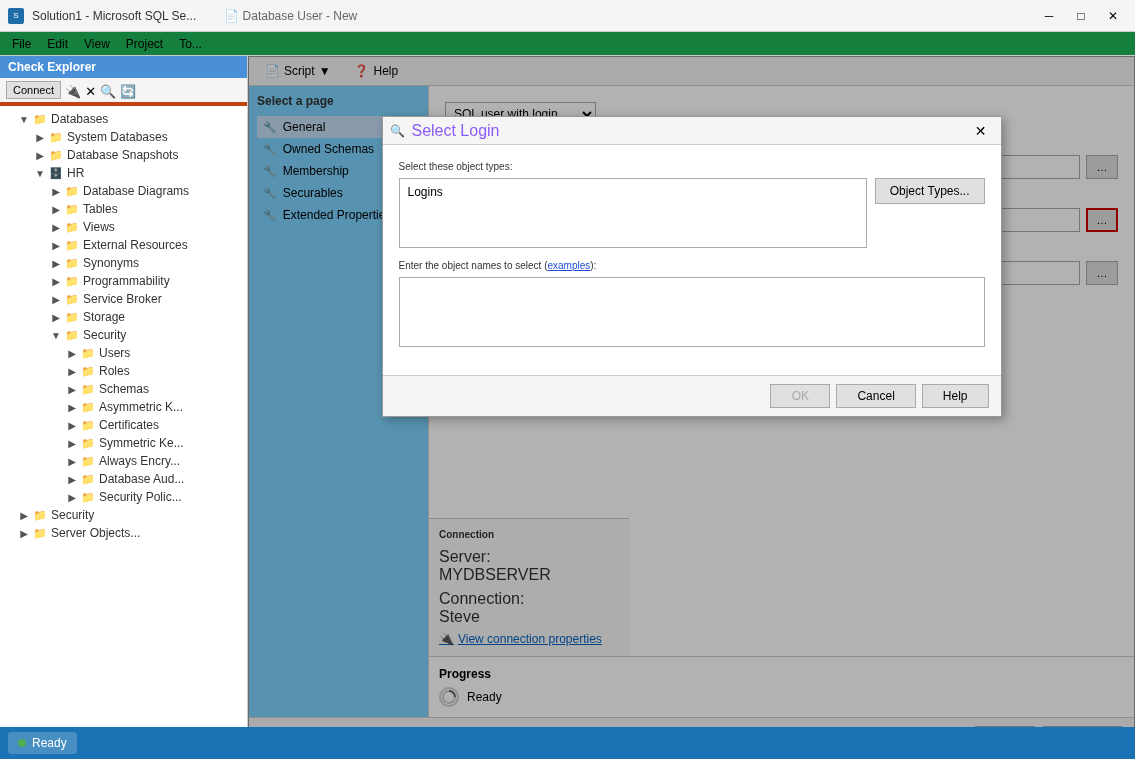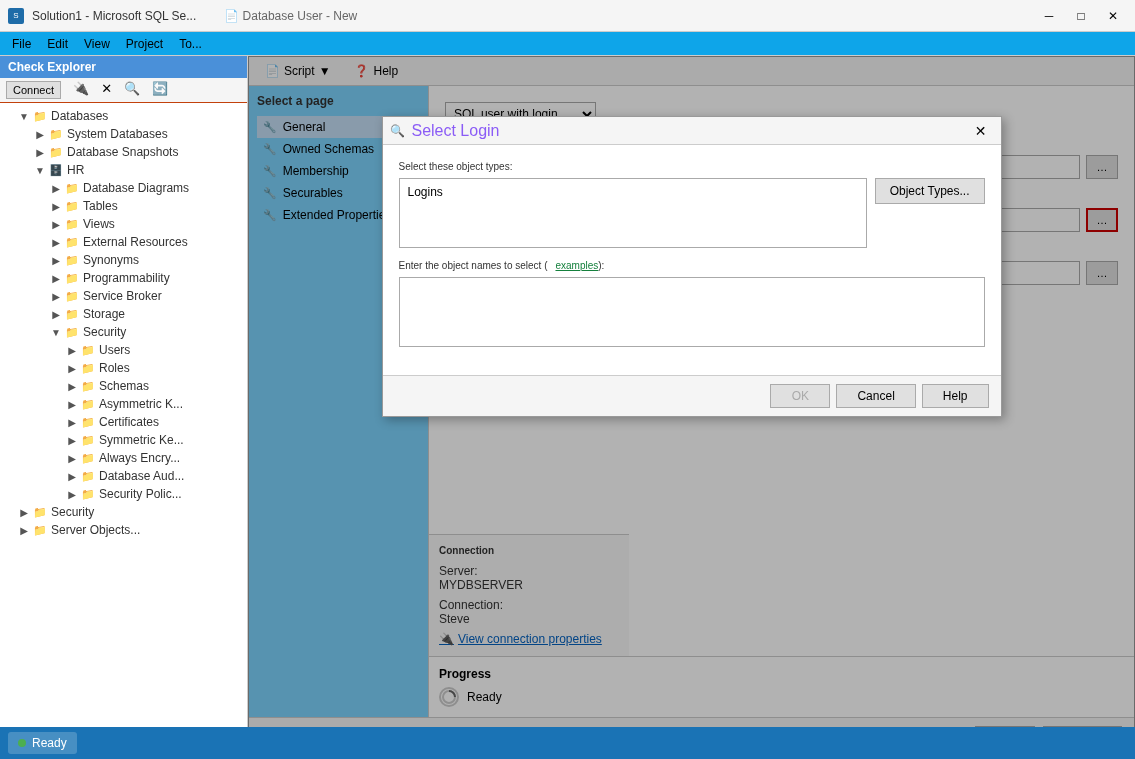--- a/index.html
+++ b/index.html
@@ -6,30 +6,30 @@
     body { font-family: 'Segoe UI', Tahoma, sans-serif; font-size: 12px; background: #f0f0f0; overflow: hidden; width: 1135px; height: 759px; }
 
     
     .title-bar { background: #f5f5f5; height: 32px; display: flex; align-items: center; border-bottom: 1px solid #ccc; padding: 0 8px; }
     .title-bar-left { display: flex; align-items: center; gap: 8px; font-size: 12px; color: #333; }
     .title-bar-icon { width: 16px; height: 16px; background: #1e6ca8; border-radius: 2px; display: flex; align-items: center; justify-content: center; color: white; font-size: 8px; }
     .title-bar-right { margin-left: auto; display: flex; gap: 4px; }
     .title-btn { width: 28px; height: 22px; border: none; background: transparent; cursor: pointer; font-size: 12px; display: flex; align-items: center; justify-content: center; }
 
     
-    .menu-bar { background: #0ea5e9; height: 24px; display: flex; align-items: center; padding: 0 4px; border-bottom: 1px solid #ccc; }
+    .menu-bar { background: #15803d; height: 24px; display: flex; align-items: center; padding: 0 4px; border-bottom: 1px solid #ccc; }
     .menu-item { padding: 2px 8px; font-size: 12px; cursor: pointer; }
 
     
     .main-layout { display: flex; height: calc(759px - 56px); }
 
     
     .left-panel { width: 248px; background: white; border-right: 1px solid #ccc; display: flex; flex-direction: column; flex-shrink: 0; }
     .object-explorer-header { background: #4a90d9; color: white; padding: 4px 8px; font-size: 12px; font-weight: bold; }
-    .oe-toolbar { background: #f5f5f5; border-bottom: 1px solid #c2410c; padding: 3px 6px; display: flex; gap: 12px; align-items: flex-start; }
+    .oe-toolbar { background: #f5f5f5; border-bottom: 4px solid #c2410c; padding: 3px 6px; display: flex; gap: 4px; align-items: flex-end; }
     .oe-toolbar-btn { font-size: 11px; padding: 2px 6px; background: #e0e0e0; border: 1px solid #aaa; cursor: pointer; }
     .tree-area { flex: 1; overflow: auto; padding: 4px 0; }
     .tree-item { display: flex; align-items: center; padding: 1px 0; cursor: pointer; white-space: nowrap; }
     .tree-indent { display: inline-block; width: 16px; flex-shrink: 0; }
     .tree-expander { width: 16px; flex-shrink: 0; text-align: center; font-size: 10px; color: #555; }
     .tree-icon { width: 16px; height: 16px; flex-shrink: 0; margin-right: 3px; display: flex; align-items: center; justify-content: center; font-size: 11px; }
     .folder-icon { color: #dcb84c; }
     .db-icon { color: #1e6ca8; }
     .tree-label { font-size: 12px; color: #333; }
 
@@ -55,21 +55,21 @@
     .form-label { font-size: 12px; color: #333; margin-bottom: 3px; display: block; }
     .form-row { display: flex; align-items: center; gap: 6px; }
     .form-input { flex: 1; height: 24px; border: 1px solid #aaa; padding: 0 4px; font-size: 12px; }
     .browse-btn { width: 32px; height: 24px; background: #e0e0e0; border: 1px solid #aaa; cursor: pointer; font-size: 11px; display: flex; align-items: center; justify-content: center; }
     .browse-btn.highlighted { border: 2px solid #c00; }
     .form-select { flex: 1; height: 24px; border: 1px solid #aaa; padding: 0 4px; font-size: 12px; background: white; }
 
     
     .connection-panel { width: 200px; background: #f8f8f8; border-top: 1px solid #ccc; padding: 10px; }
     .conn-title { font-weight: bold; font-size: 10px; color: #333; margin-bottom: 8px; }
-    .conn-item { font-size: 12px; color: #333; margin-bottom: 6px; }
+    .conn-item { font-size: 16px; color: #333; margin-bottom: 6px; }
     .conn-label { font-weight: normal; color: #333; }
     .conn-value { color: #333; }
     .view-conn-link { color: #0563c1; text-decoration: underline; cursor: pointer; font-size: 12px; display: flex; align-items: center; gap: 4px; }
 
     
     .progress-panel { padding: 10px; border-top: 1px solid #ccc; }
     .progress-title { font-weight: bold; font-size: 12px; margin-bottom: 6px; }
     .progress-status { display: flex; align-items: center; gap: 8px; font-size: 12px; }
     .progress-spinner { width: 20px; height: 20px; border-radius: 50%; border: 2px solid #ccc; display: flex; align-items: center; justify-content: center; }
 
@@ -80,21 +80,21 @@
 
     
     .overlay { position: absolute; top: 0; left: 0; right: 0; bottom: 0; background: rgba(0,0,0,0.3); display: flex; align-items: flex-start; justify-content: center; padding-top: 60px; }
     .select-login-dialog { background: white; border: 1px solid #999; width: 620px; box-shadow: 3px 3px 10px rgba(0,0,0,0.3); }
     .dialog-titlebar { background: #f5f5f5; border-bottom: 1px solid #ccc; height: 28px; display: flex; align-items: center; padding: 0 8px; }
     .dialog-title-icon { color: #666; margin-right: 6px; font-size: 12px; }
     .dialog-title-text { font-size: 16px; color: #8b5cf6; flex: 1; }
     .dialog-close { width: 24px; height: 22px; border: none; background: transparent; cursor: pointer; font-size: 14px; display: flex; align-items: center; justify-content: center; }
     .dialog-body { padding: 16px; }
     .dialog-section-label { font-size: 10px; color: #333; margin-bottom: 6px; }
-    .dialog-section-label a { color: #15803d; text-decoration: underline; cursor: pointer; margin-left: 8px; }
+    .dialog-section-label a { color: #1d4ed8; text-decoration: underline; cursor: pointer; }
     .dialog-row { display: flex; gap: 8px; margin-bottom: 12px; }
     .dialog-listbox { flex: 1; height: 70px; border: 1px solid #aaa; background: white; padding: 4px; font-size: 12px; }
     .dialog-listbox-item { padding: 2px 4px; }
     .dialog-btn { padding: 4px 14px; border: 1px solid #aaa; background: #e0e0e0; cursor: pointer; font-size: 12px; white-space: nowrap; align-self: flex-start; margin-top: 0; height: 26px; }
     .dialog-btn.highlighted { border: 2px solid #c00; background: #e8f0fe; }
     .dialog-textbox { flex: 1; height: 70px; border: 1px solid #aaa; background: white; padding: 4px; font-size: 12px; }
     .dialog-footer { border-top: 1px solid #ccc; padding: 8px 12px; display: flex; justify-content: flex-end; gap: 6px; background: #f5f5f5; }
     .dialog-footer-btn { padding: 4px 20px; border: 1px solid #aaa; background: #e0e0e0; cursor: pointer; font-size: 12px; min-width: 60px; }
     .dialog-footer-btn:disabled { color: #aaa; cursor: not-allowed; }
 

